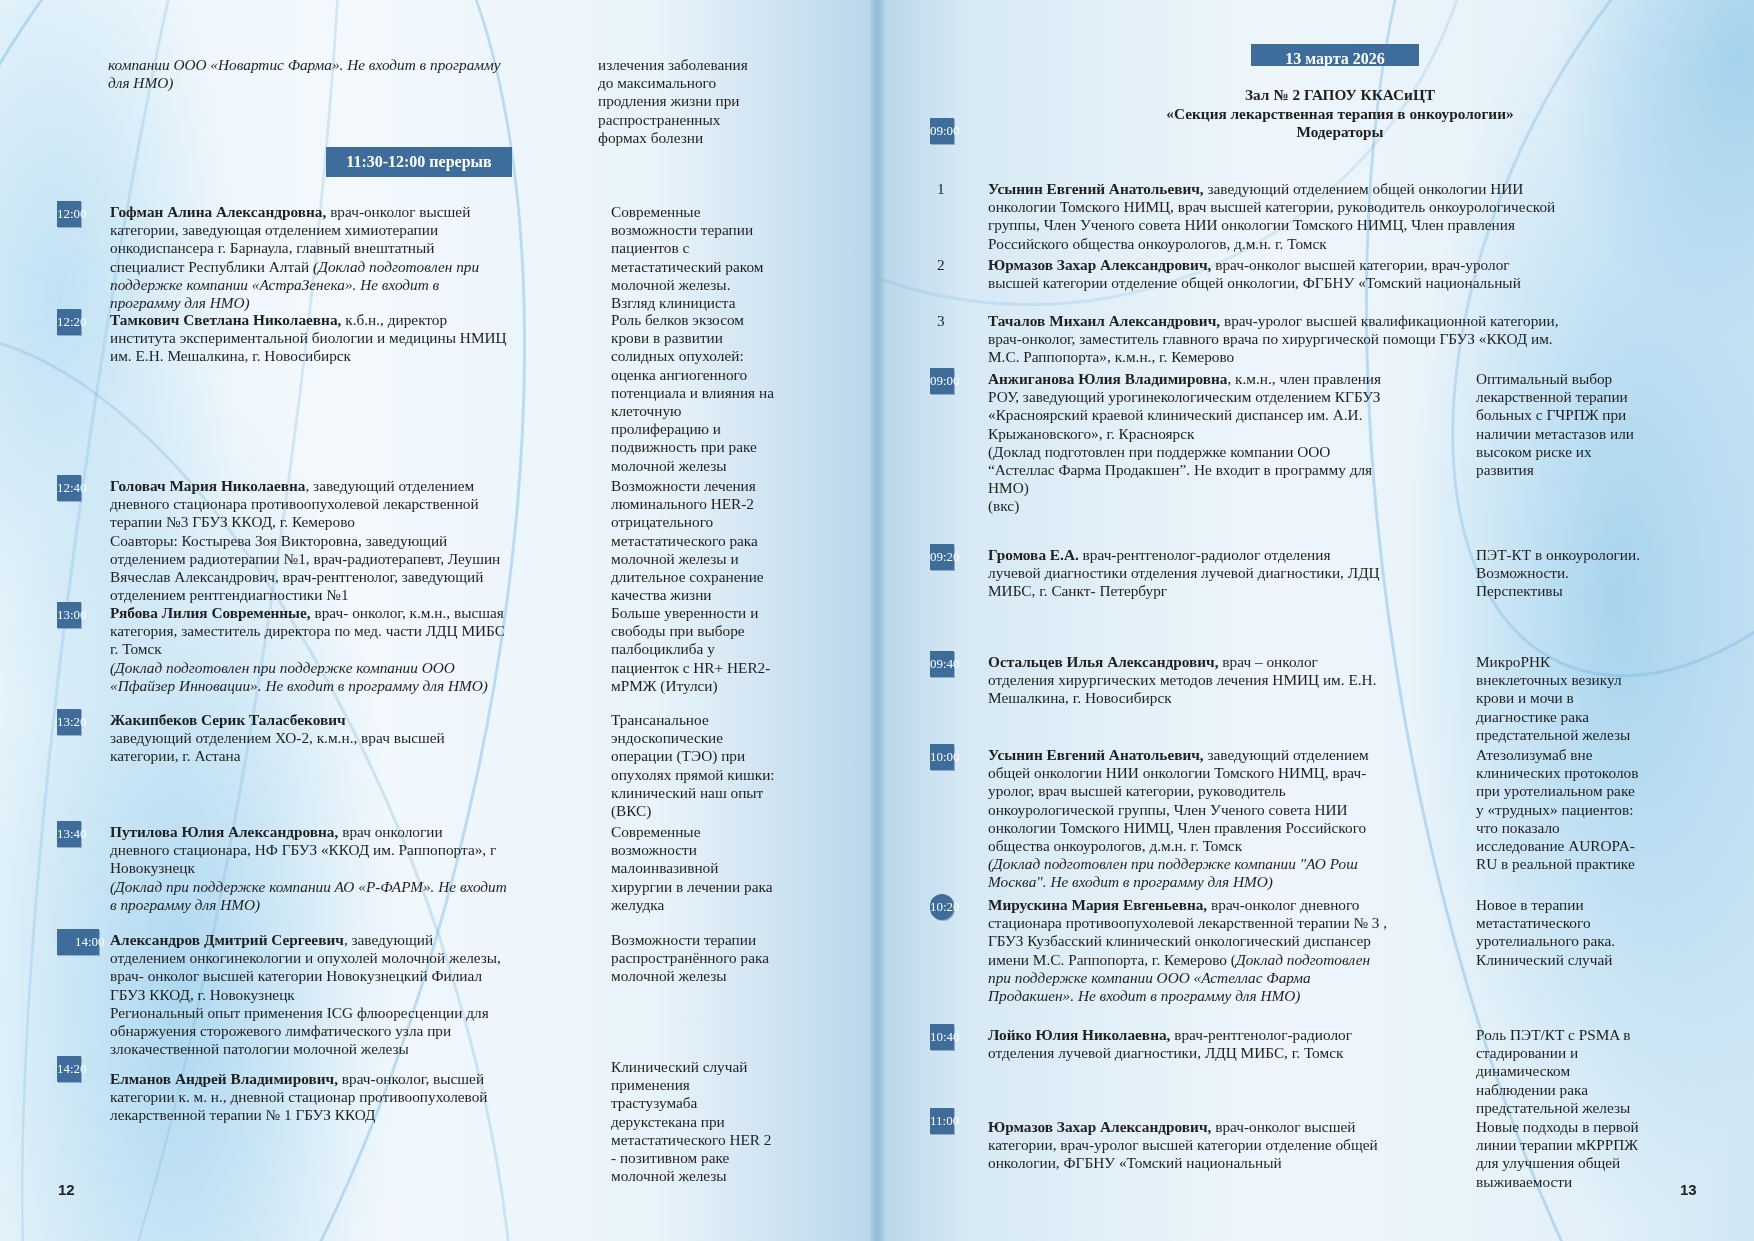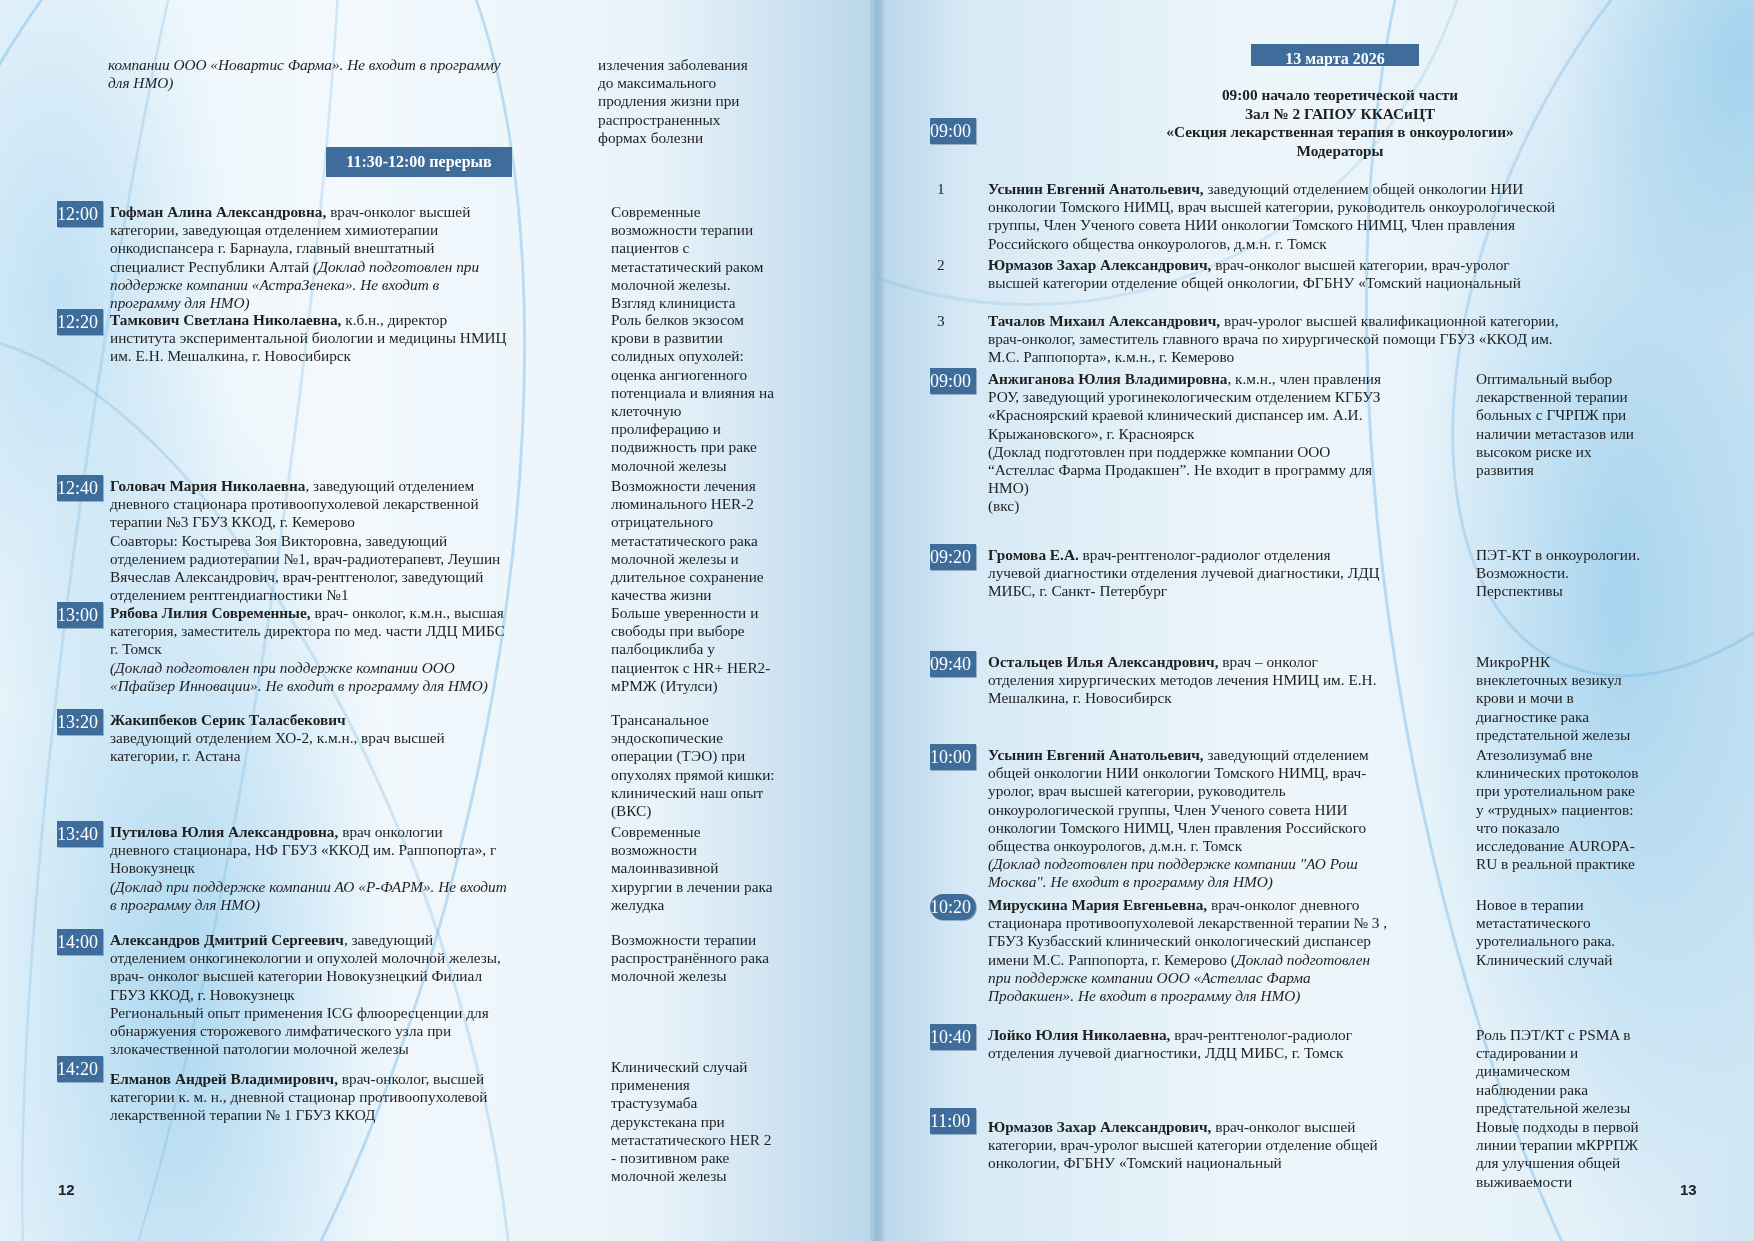--- a/index.html
+++ b/index.html
@@ -36,22 +36,22 @@
     background: linear-gradient(90deg, rgba(150,190,215,0.35), rgba(120,165,195,0.55), rgba(150,190,215,0.35));
   }
 
   .abs { position: absolute; }
   .txt { font-size: 15.3px; line-height: 18.2px; }
   .txt b { font-weight: bold; }
   .txt i { font-style: italic; }
   .line { display: block; white-space: nowrap; }
   .badge {
     position: absolute; background: #3e6d9c; color: #ffffff;
-    font-size: 18px; line-height: 26px; 
-    width: 46px; height: 26px;
+    font-size: 13px; line-height: 26px; text-align: center;
+    width: 24px; height: 26px;
     box-shadow: 1px 1px 0 rgba(40,70,110,0.35);
   }
   .banner {
     position: absolute; background: #3e6d9c; color: #fff;
     font-weight: bold; font-size: 16px; text-align: center;
   }
   .center-block {
     position: absolute; text-align: center; font-weight: bold;
     font-size: 15.3px; line-height: 18.6px;
   }
@@ -197,21 +197,21 @@
       </div>
       <div class="abs txt" style="left: 611px; top: 823px;">
         <span class="line"> Современные</span>
         <span class="line">возможности</span>
         <span class="line">малоинвазивной</span>
         <span class="line">хирургии в лечении рака</span>
         <span class="line">желудка</span>
       </div>
     </div>
     <div>
-      <div class="badge" style="left: 57px; top: 929px;">14:00</div>
+      <div class="badge" style="left: 57px; top: 929px; padding-left: 18px;">14:00</div>
       <div class="abs txt" style="left: 110px; top: 931px;">
         <span class="line"><b>Александров Дмитрий Сергеевич</b><span>, заведующий</span></span>
         <span class="line"><span>отделением онкогинекологии и опухолей молочной железы,</span></span>
         <span class="line"><span>врач- онколог высшей категории Новокузнецкий Филиал</span></span>
         <span class="line"><span>ГБУЗ ККОД, г. Новокузнецк</span></span>
         <span class="line"><span>Региональный опыт применения  ICG флюоресценции для</span></span>
         <span class="line"><span>обнаржуения сторожевого лимфатического узла при</span></span>
         <span class="line"><span>злокачественной патологии молочной железы</span></span>
       </div>
       <div class="abs txt" style="left: 611px; top: 931px;">
@@ -239,21 +239,20 @@
     </div>
   </div>
 
 <div class="page-num" style="left:58px;top:1181px;">12</div>
 
 <div class="banner" style="left:1251px;top:44px;width:168px;height:22px;line-height:30px;">13 марта 2026</div>
 
 <div class="badge" style="left:930px;top:118px;">09:00</div>
 
 <div class="center-block" style="left:1000px;top:86px;width:680px;">
-  <span class="line">09:00 начало теоретической части</span>
   <span class="line">Зал № 2 ГАПОУ ККАСиЦТ</span>
   <span class="line">«Секция лекарственная терапия в онкоурологии»</span>
   <span class="line">Модераторы</span>
 </div>
 
 <div id="moderators">
     <div>
       <div class="num" style="left: 937px; top: 180px;">1</div>
       <div class="abs txt" style="left: 988px; top: 180px;">
         <span class="line"><b>Усынин Евгений Анатольевич,</b><span> заведующий  отделением общей онкологии НИИ</span></span>

